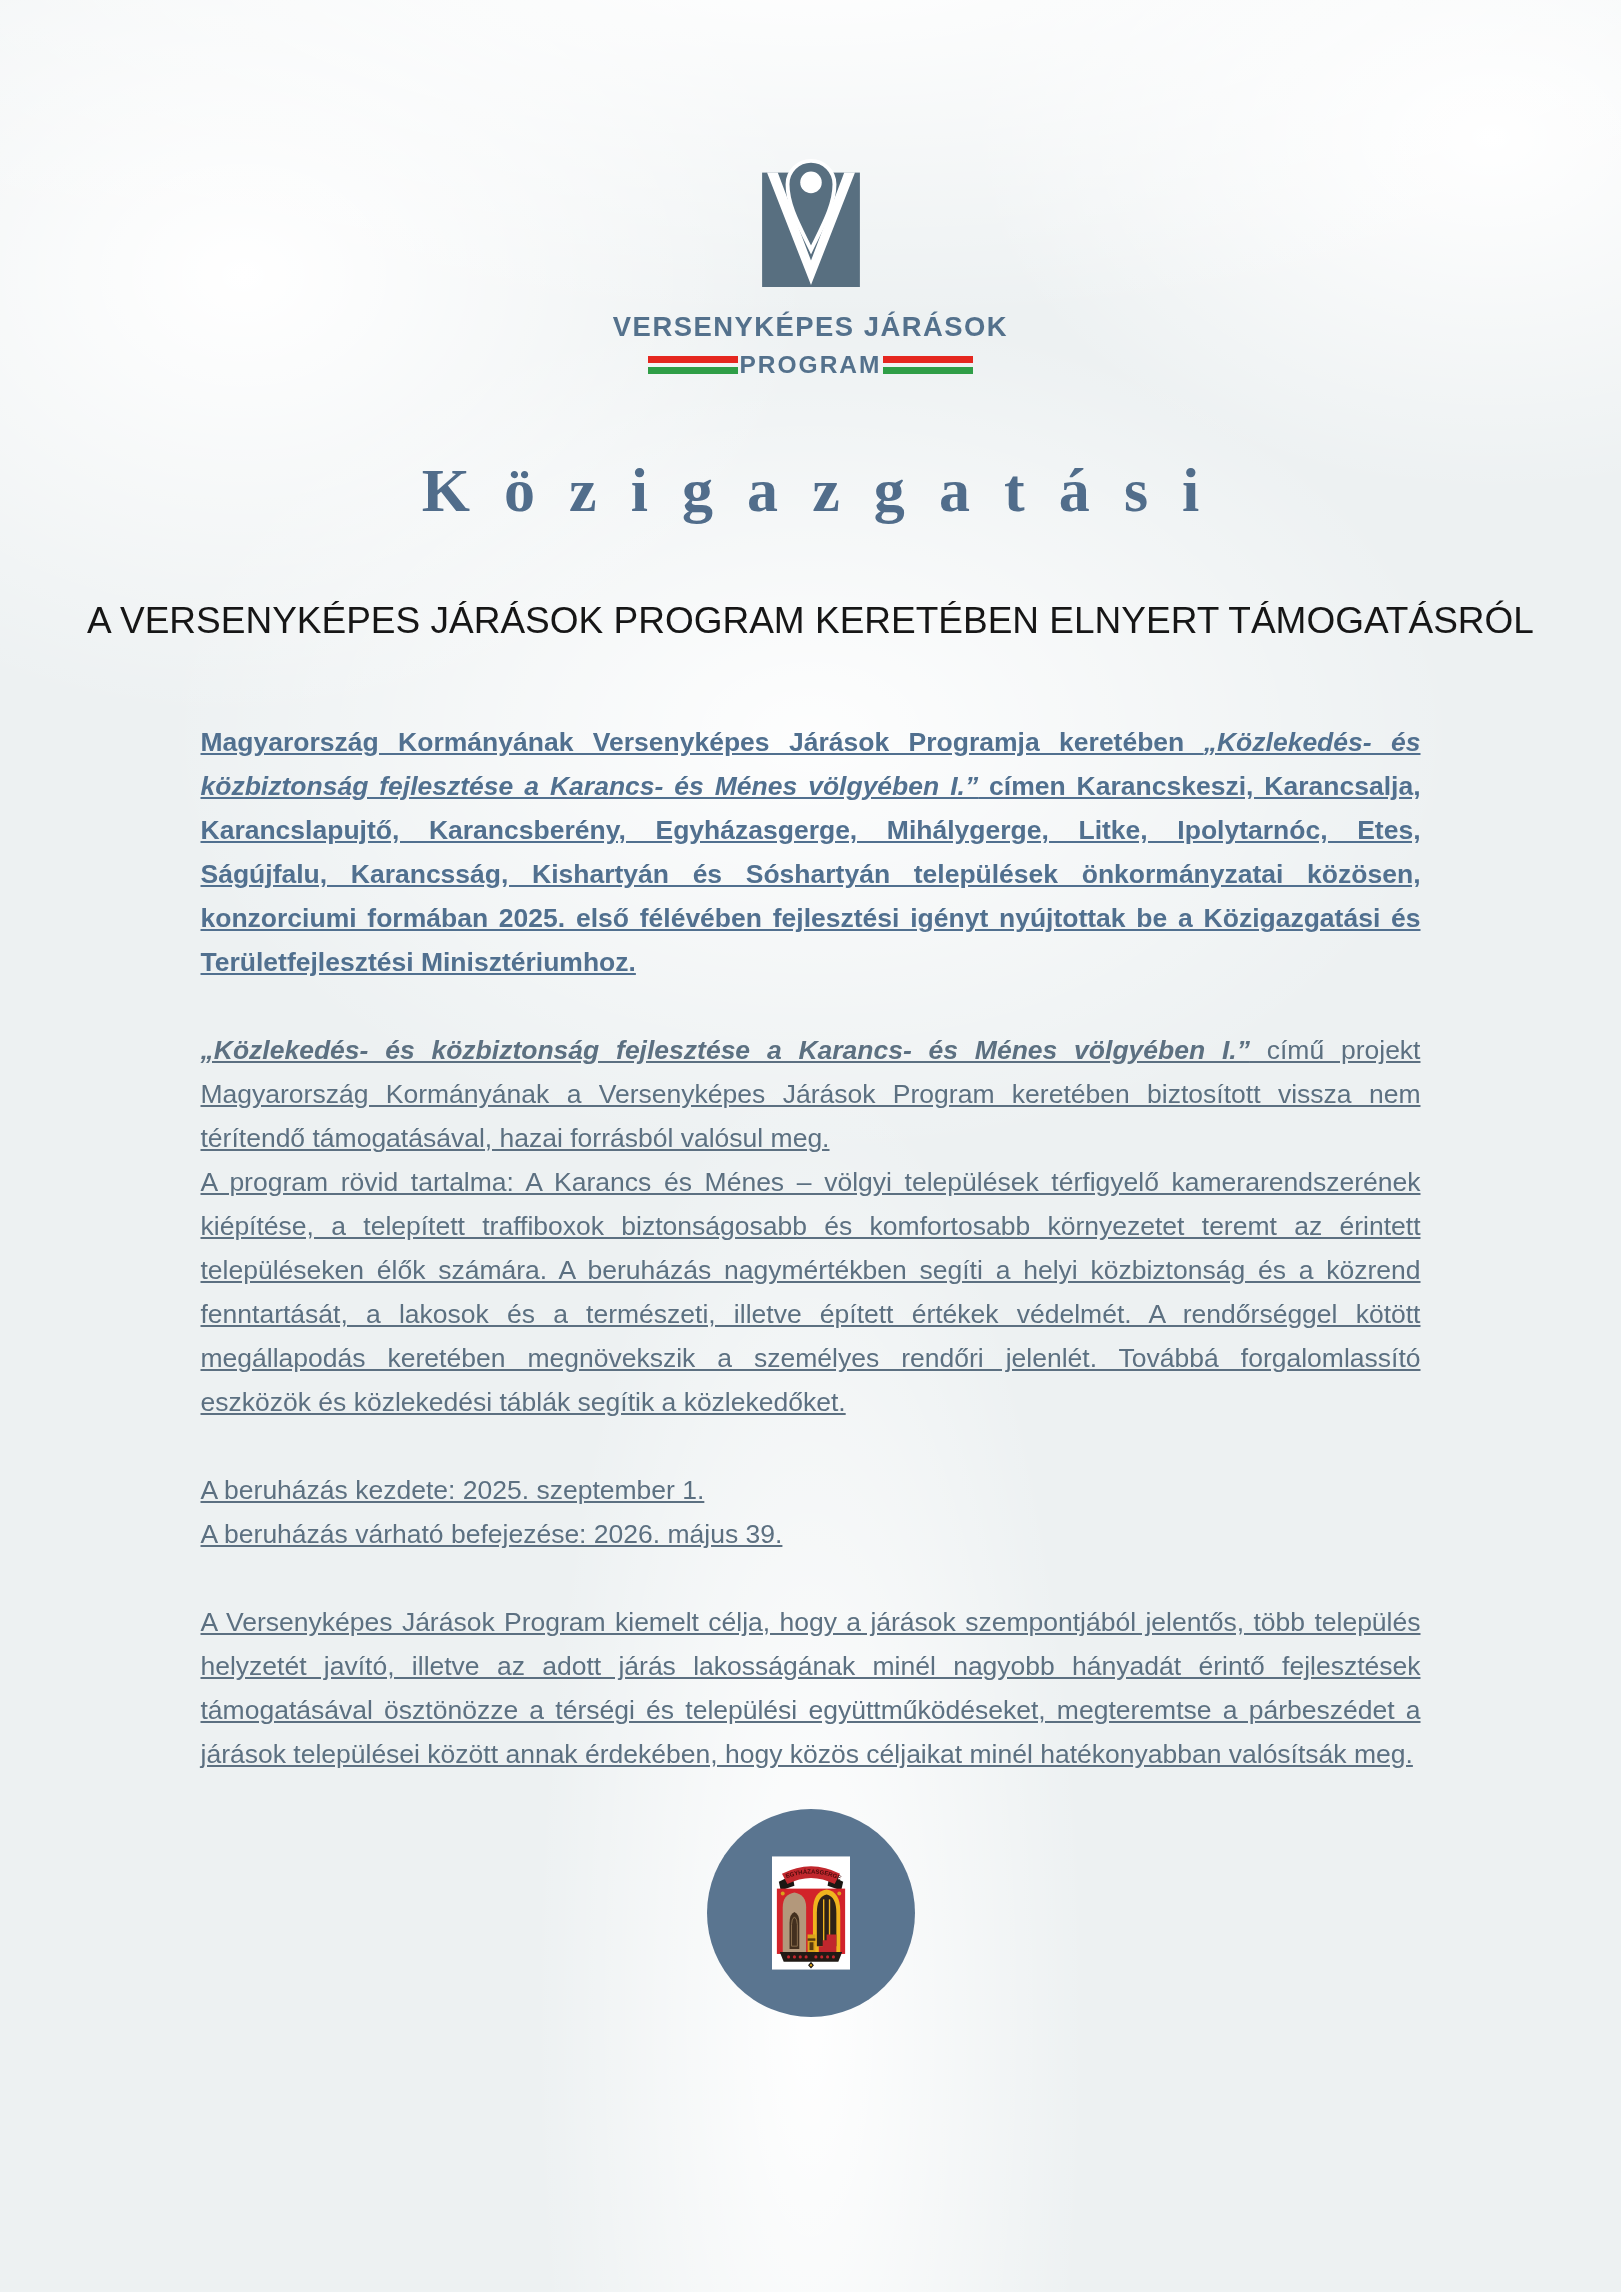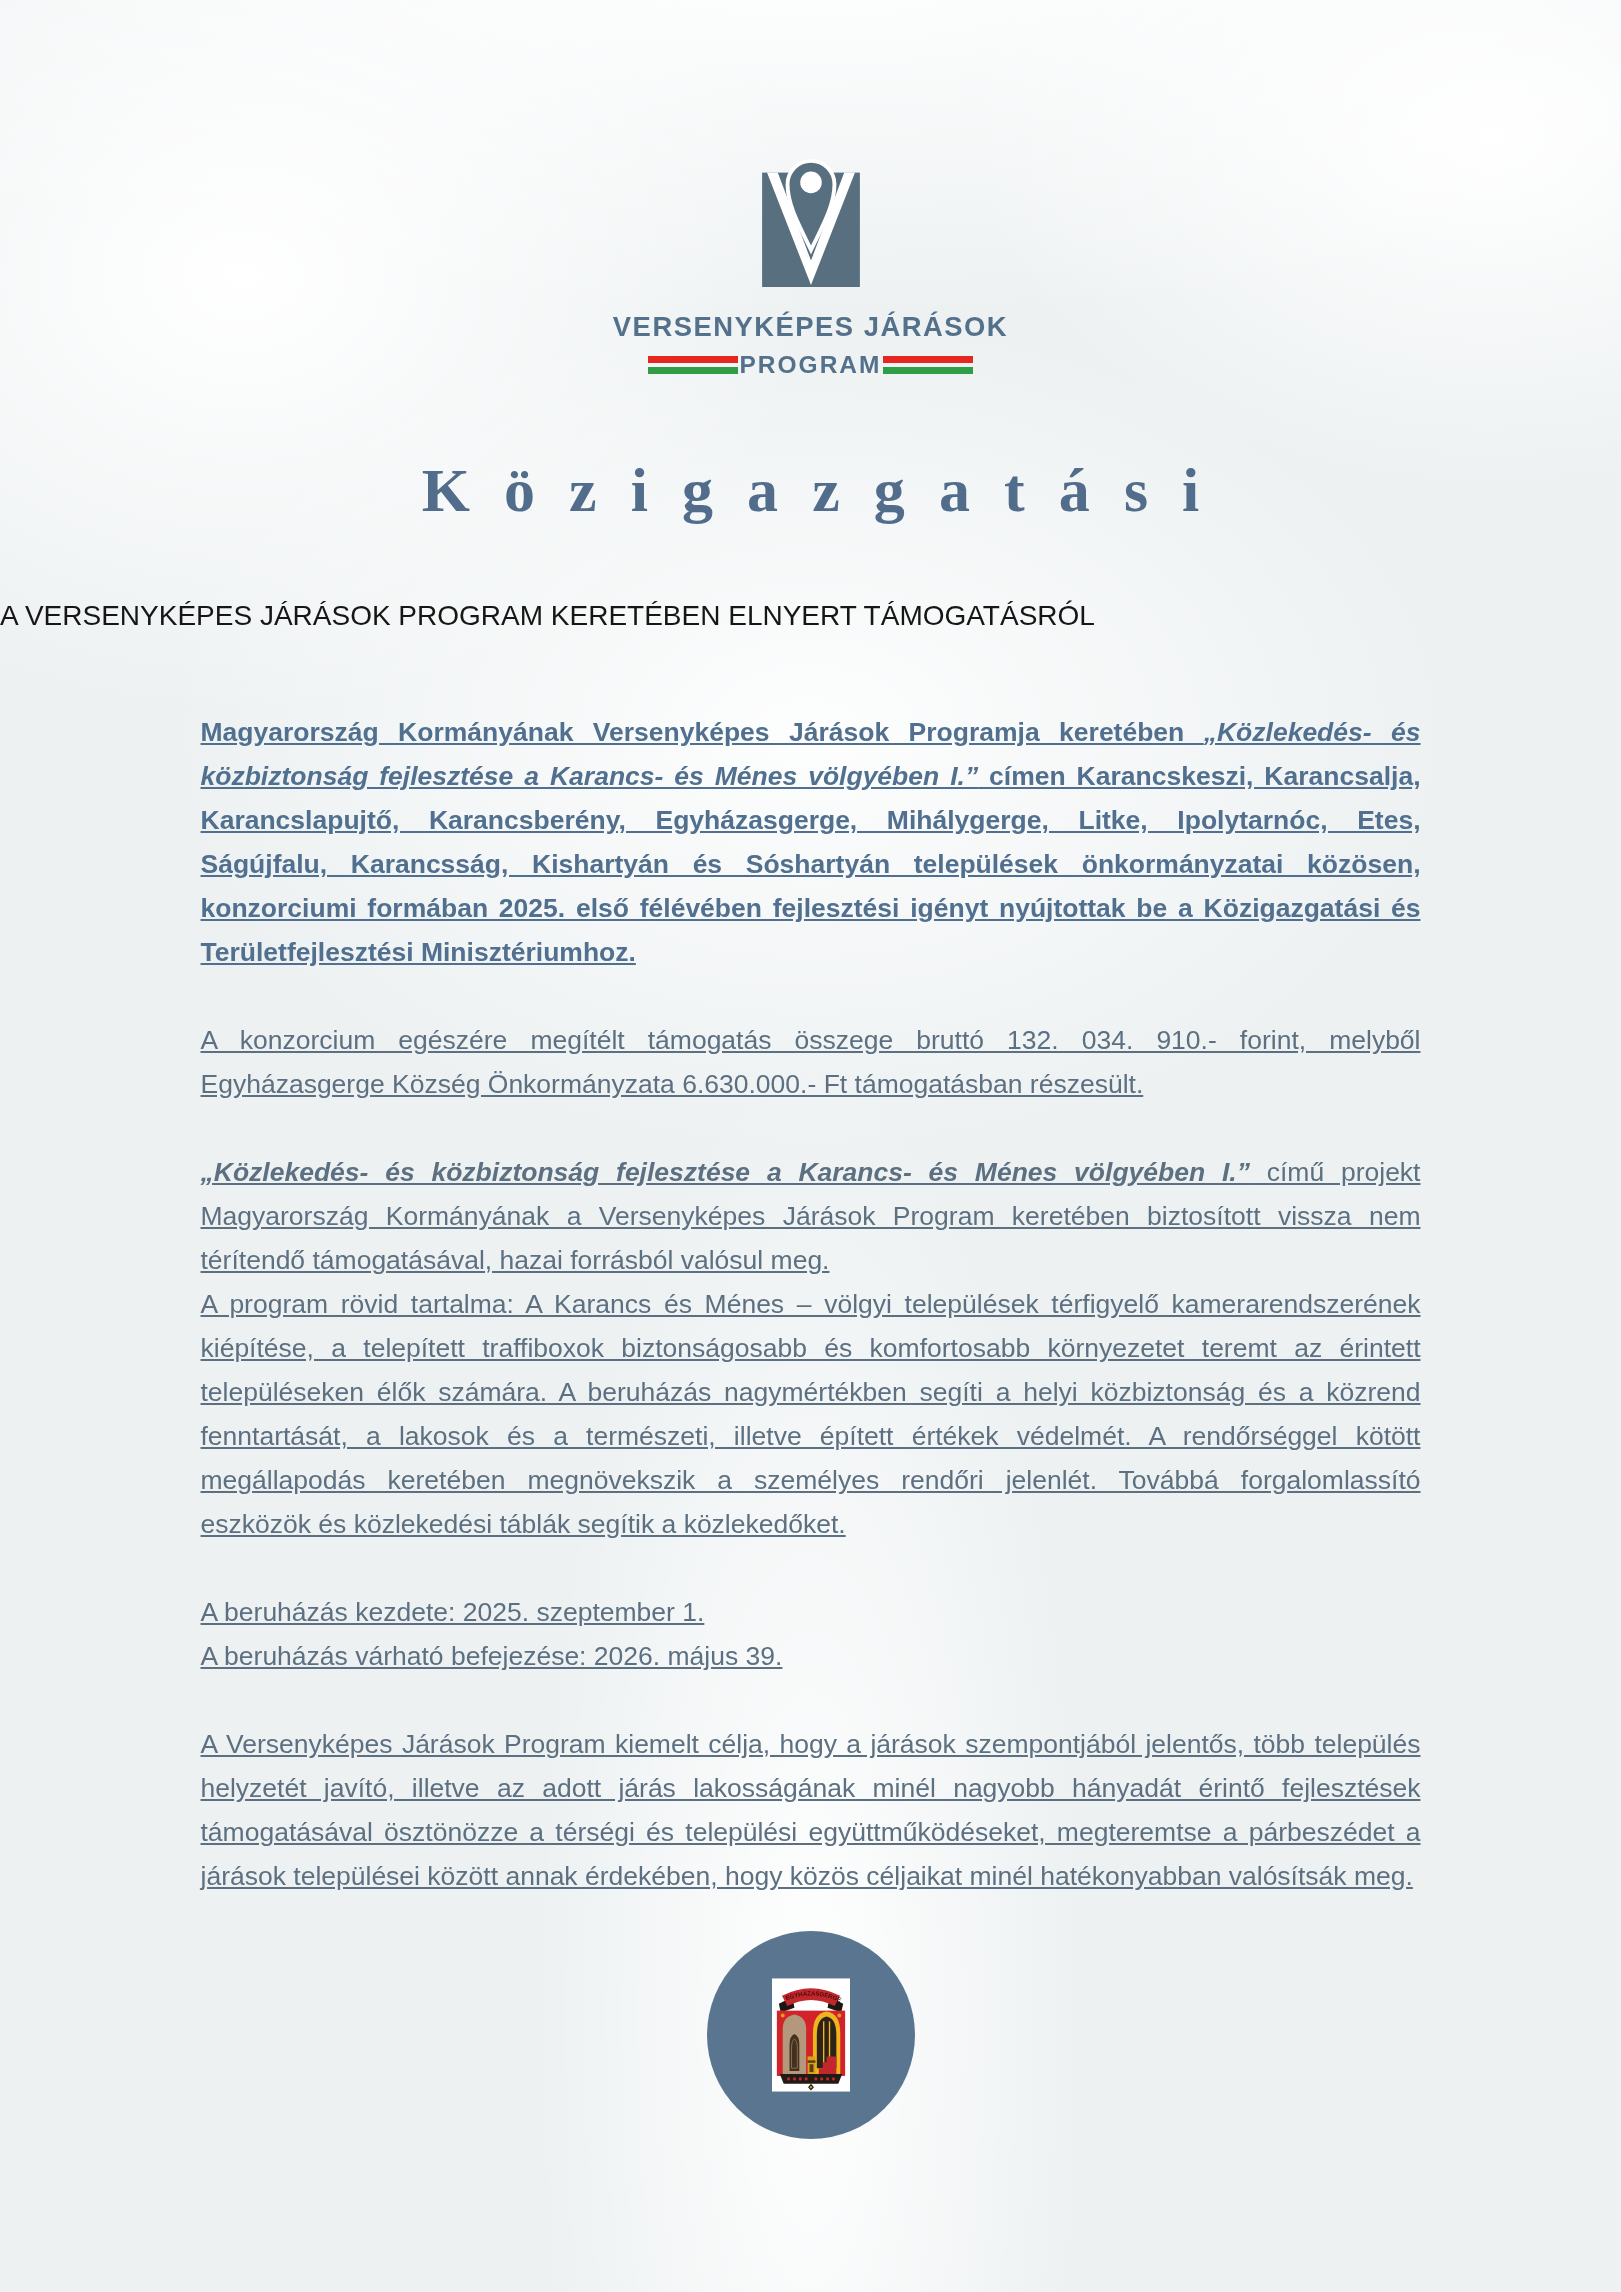--- a/index.html
+++ b/index.html
@@ -36,22 +36,22 @@
     text-align:center;
     font-family:"Liberation Serif",serif;
     font-weight:700;
     font-size:62px;
     letter-spacing:.55em;
     margin-left:.55em; 
     color:#516d8b;
   }
   .doc-subtitle{
     margin-top:74px;
-    text-align:left;
-    font-size:28px;
+    text-align:center;
+    font-size:37px;
     font-weight:400;
     color:#161616;
   }
   
   .content{
     width:1220px;
     margin:78px auto 0;
     font-size:26.5px;
     line-height:44px;
     color:#5c7081;
@@ -98,21 +98,20 @@
       </div>
     </div>
   </header>
 
   <h1 class="doc-title">Közigazgatási</h1>
   <h2 class="doc-subtitle">A VERSENYKÉPES JÁRÁSOK PROGRAM KERETÉBEN ELNYERT TÁMOGATÁSRÓL</h2>
 
   <main class="content">
     <p class="bold"><span>Magyarország Kormányának Versenyképes Járások Programja keretében </span><span class="bolditalic">„Közlekedés- és közbiztonság fejlesztése a Karancs- és Ménes völgyében I.”</span><span> címen Karancskeszi, Karancsalja, Karancslapujtő, Karancsberény, Egyházasgerge, Mihálygerge, Litke, Ipolytarnóc, Etes, Ságújfalu, Karancsság, Kishartyán és Sóshartyán települések önkormányzatai közösen, konzorciumi formában 2025. első félévében fejlesztési igényt nyújtottak be a Közigazgatási és Területfejlesztési Minisztériumhoz.</span></p>
 
-    <p>A konzorcium egészére megítélt támogatás összege bruttó 132. 034. 910.- forint, melyből Egyházasgerge Község Önkormányzata 6.630.000.- Ft támogatásban részesült.</p>
 
     <p><span class="bolditalic">„Közlekedés- és közbiztonság fejlesztése a Karancs- és Ménes völgyében I.”</span><span> című projekt Magyarország Kormányának a Versenyképes Járások Program keretében biztosított vissza nem térítendő támogatásával, hazai forrásból valósul meg.</span></p>
 
     <p class="continuation">A program rövid tartalma: A Karancs és Ménes – völgyi települések térfigyelő kamerarendszerének kiépítése, a telepített traffiboxok biztonságosabb és komfortosabb környezetet teremt az érintett településeken élők számára. A beruházás nagymértékben segíti a helyi közbiztonság és a közrend fenntartását, a lakosok és a természeti, illetve épített értékek védelmét. A rendőrséggel kötött megállapodás keretében megnövekszik a személyes rendőri jelenlét. Továbbá forgalomlassító eszközök és közlekedési táblák segítik a közlekedőket.</p>
 
     <p class="dates">
       <span>A beruházás kezdete: 2025. szeptember 1.</span><br>
       <span>A beruházás várható befejezése: 2026. május 39.</span>
     </p>
 

